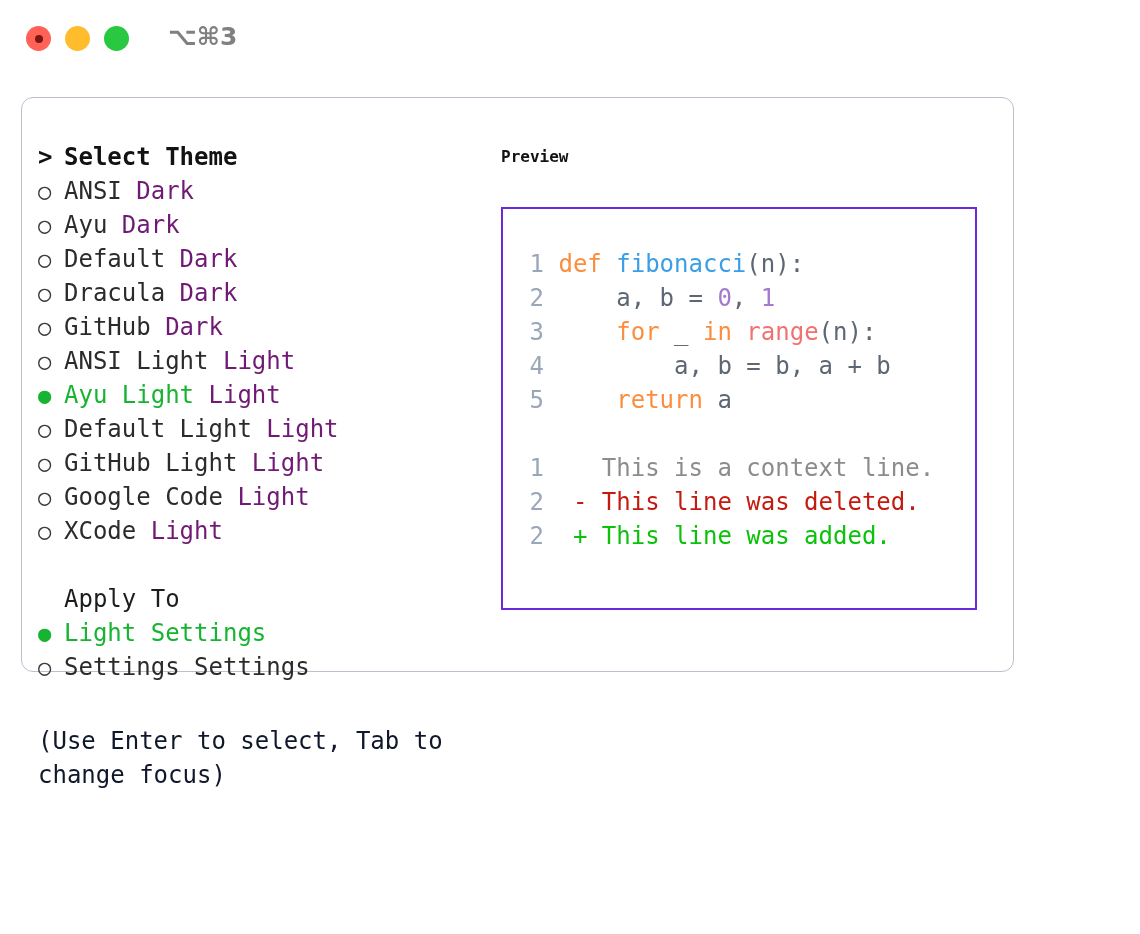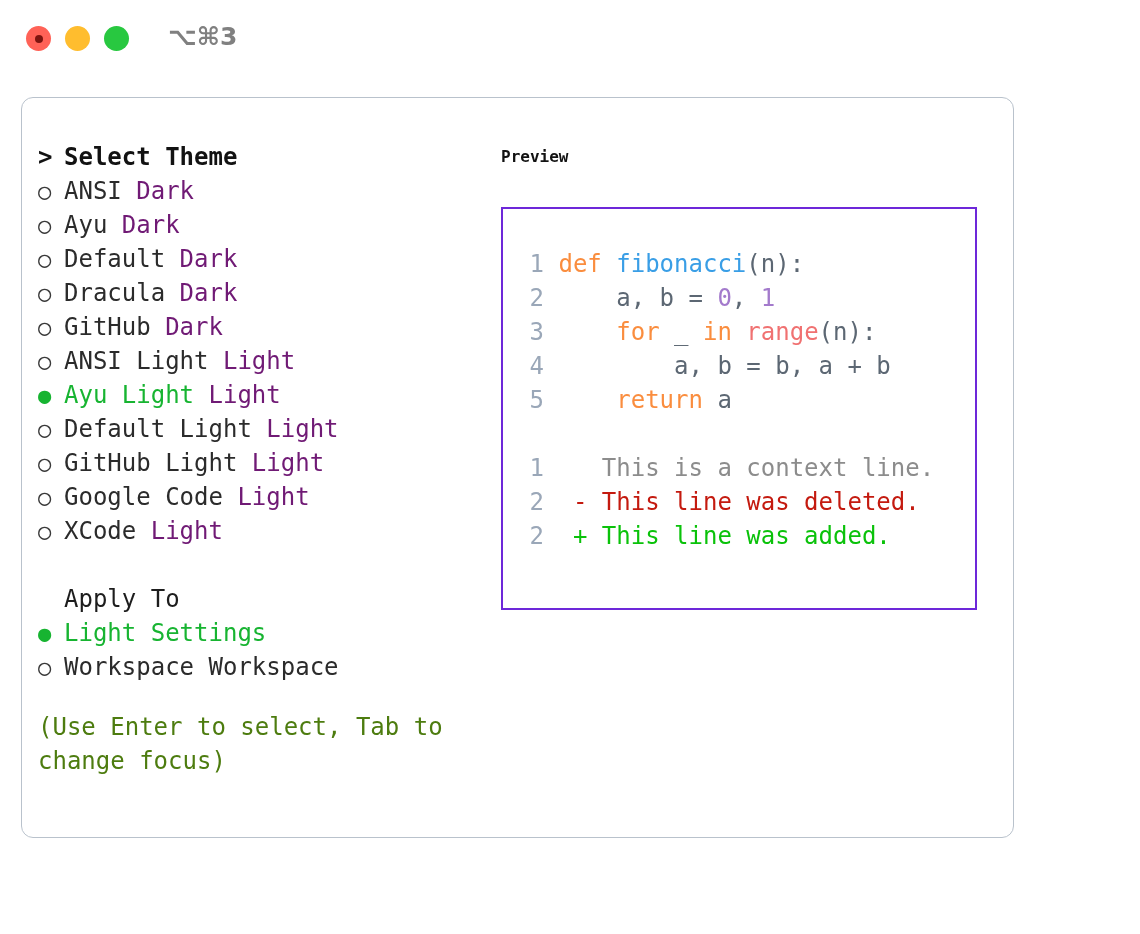--- a/index.html
+++ b/index.html
@@ -64,21 +64,21 @@
     letter-spacing: 0px;
     font-family: "DejaVu Sans", "Liberation Sans", sans-serif;
   }
 
   
   .panel {
     position: absolute;
     left: 21px;
     top: 97px;
     width: 993px;
-    height: 741px;
+    height: 575px;
     box-sizing: border-box;
     border: 1.5px solid #b9c2cc;
     border-radius: 12px;
     background: #ffffff;
   }
 
   
   .left-col {
     position: absolute;
     left: 16px;
@@ -111,24 +111,24 @@
   .tag {
     color: #701a75;
   }
   .spacer { height: 34px; }
   .indent-head {
     padding-left: 26px;
     font-weight: normal;
     color: #1d1d1d;
   }
   .hint {
-    margin-top: 26px;
+    margin-top: 40px;
     font-size: 24px;
     line-height: 34px;
-    color: #4d7c0f;
+    color: #0f172a;
     width: 415px;
   }
 
   
   .right-col {
     position: absolute;
     left: 479px;
     top: 42px;
     width: 480px;
   }
@@ -209,21 +209,21 @@
           <div class="row"><span class="bullet off">○</span><span class="label">Google Code</span><span class="tag"> Light</span></div>
           <div class="row"><span class="bullet off">○</span><span class="label">XCode</span><span class="tag"> Light</span></div>
         </div>
 
       <div class="spacer"></div>
 
       <div class="row indent-head">Apply To</div>
 
       <div id="apply-list">
           <div class="row"><span class="bullet on">●</span><span class="label selected">Light Settings</span></div>
-          <div class="row"><span class="bullet off">○</span><span class="label">Workspace Workspace</span></div>
+          <div class="row"><span class="bullet off">○</span><span class="label">Settings Settings</span></div>
         </div>
 
       <div class="hint">(Use Enter to select, Tab to change focus)</div>
     </div>
 
     <div class="right-col">
       <div class="preview-title">Preview</div>
       <div class="preview-box">
         <div class="code" id="code-area"><div><span class="ln">1</span> <span class="kw">def </span><span class="fn">fibonacci</span><span class="punc">(n):</span></div><div><span class="ln">2</span> <span class="pln">    a, b = </span><span class="num">0</span><span class="pln">, </span><span class="num">1</span></div><div><span class="ln">3</span> <span class="pln">    </span><span class="kw">for</span><span class="pln"> _ </span><span class="kw">in</span><span class="pln"> </span><span class="bin">range</span><span class="punc">(n):</span></div><div><span class="ln">4</span> <span class="pln">        a, b = b, a + b</span></div><div><span class="ln">5</span> <span class="pln">    </span><span class="kw">return</span><span class="pln"> a</span></div><div class="gap"></div><div><span class="ln">1</span><span class="d-ctx">    This is a context line.</span></div><div><span class="ln">2</span><span class="d-del">  - This line was deleted.</span></div><div><span class="ln">2</span><span class="d-add">  + This line was added.</span></div></div>
       </div>

